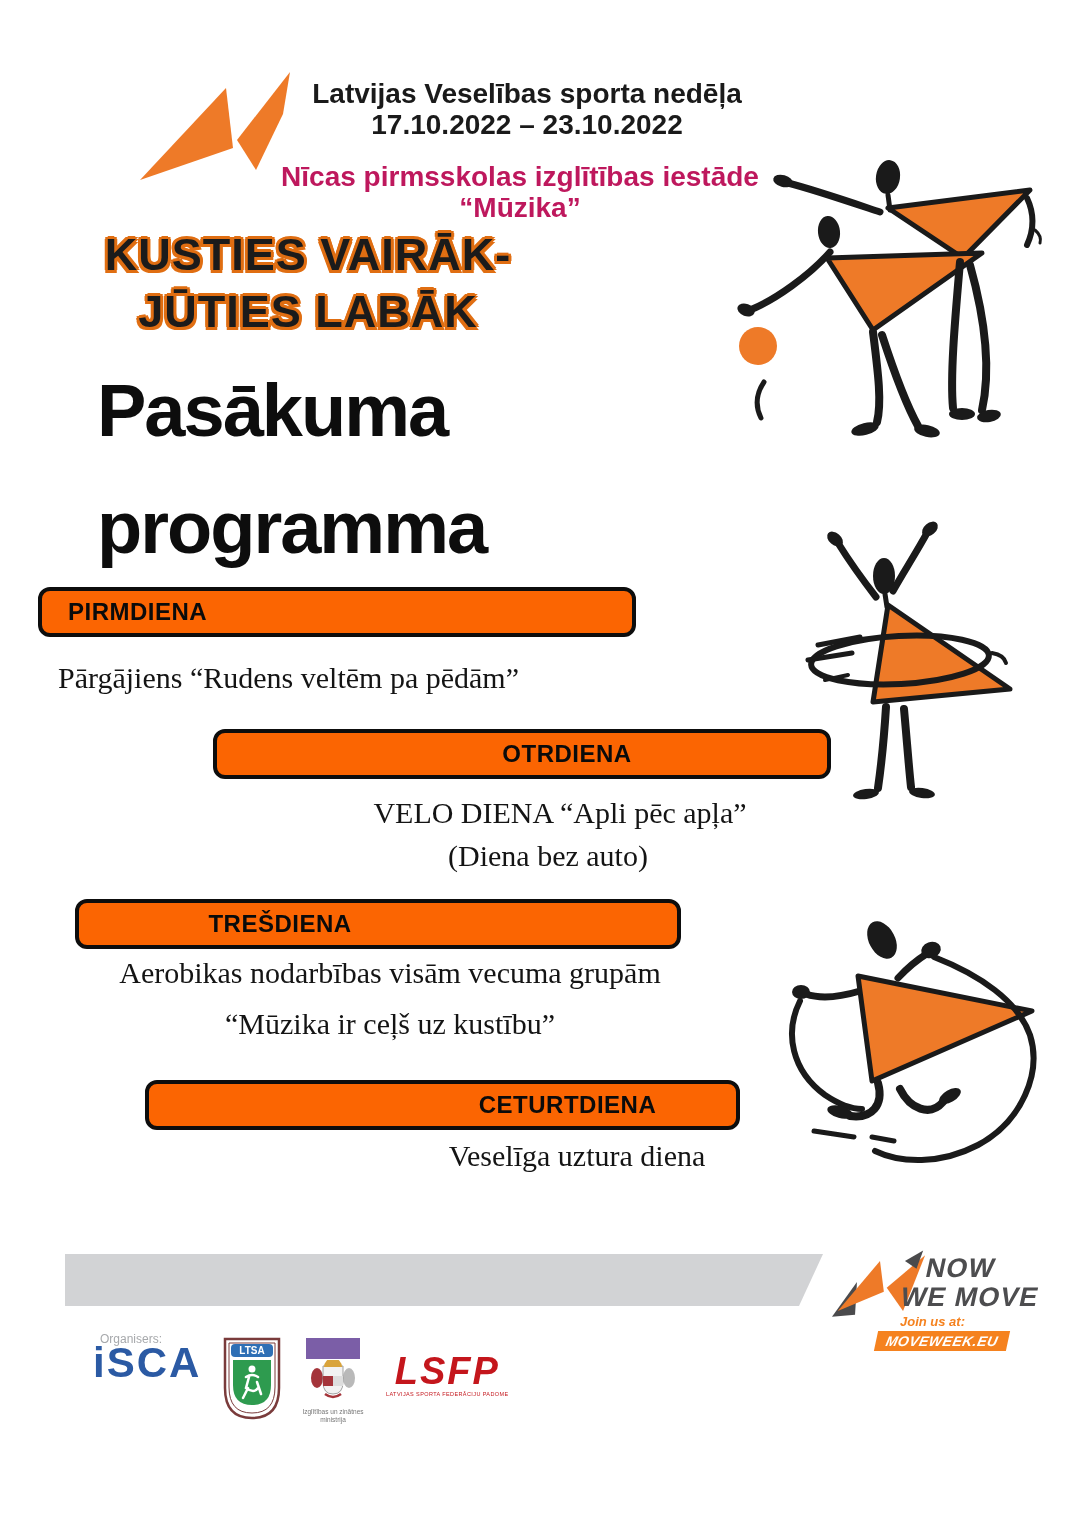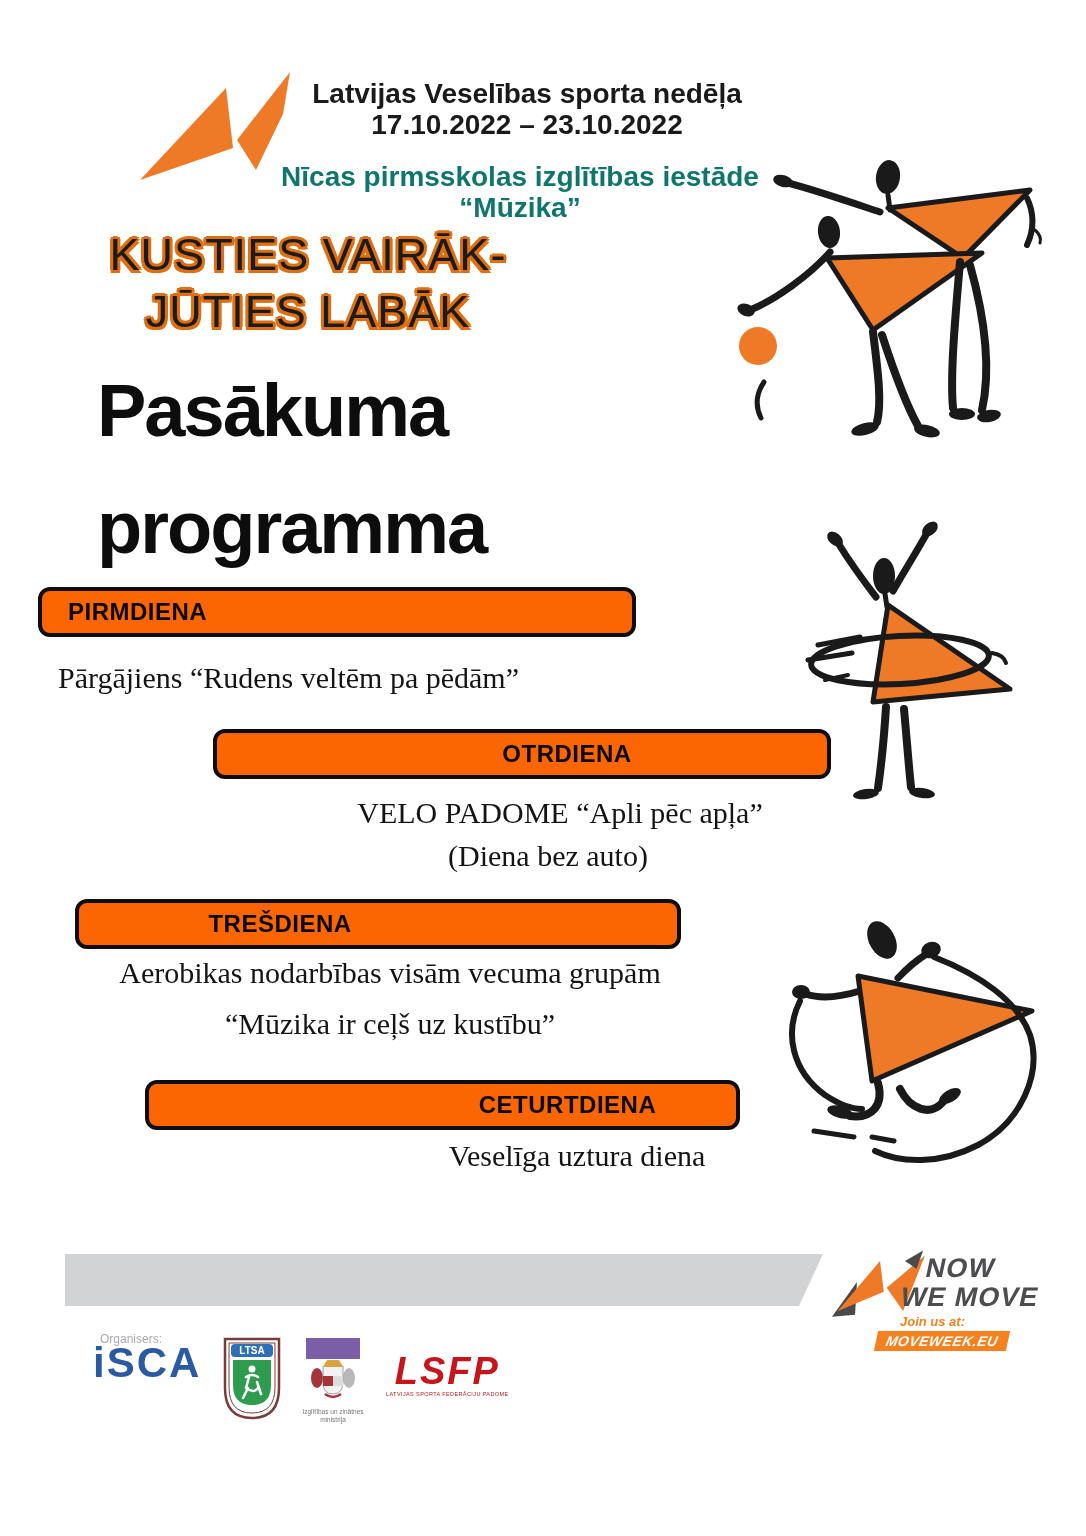--- a/index.html
+++ b/index.html
@@ -7,23 +7,23 @@
     position:relative; width:1086px; height:1536px; margin:0 auto;
     background:#ffffff; overflow:hidden;
     font-family:"Liberation Sans", sans-serif; color:#111;
   }
   .abs{position:absolute;}
 
   
   .brand{left:272px; top:78px; width:510px; text-align:center;
          font-size:28px; font-weight:bold; line-height:31px; color:#1a1a1a;}
   .school{left:250px; top:161px; width:540px; text-align:center;
-          font-size:28px; font-weight:bold; line-height:31px; color:#0f766e;}
+          font-size:28px; font-weight:bold; line-height:31px; color:#be185d;}
   .slogan{left:58px; top:226px; width:500px; text-align:center;
-          font-size:45px; font-weight:normal; line-height:57px; letter-spacing:1px;
+          font-size:45px; font-weight:bold; line-height:57px; letter-spacing:1px;
           color:#1b1b1b;
           text-shadow:
             -2.5px -2.5px 0 var(--slogan-orange), 2.5px -2.5px 0 var(--slogan-orange),
             -2.5px  2.5px 0 var(--slogan-orange), 2.5px  2.5px 0 var(--slogan-orange),
             -3px 0 0 var(--slogan-orange), 3px 0 0 var(--slogan-orange),
             0 -3px 0 var(--slogan-orange), 0 3px 0 var(--slogan-orange);}
   .big-title{left:97px; top:352px; font-size:74px; font-weight:bold;
              line-height:117px; letter-spacing:-2px; color:#0d0d0d;}
 
   
@@ -182,21 +182,21 @@
     <div class="abs banner banner-1">
       <span class="blabel bleft">PIRMDIENA</span>
     </div>
     <div class="abs desc d0-0">Pārgājiens “Rudens veltēm pa pēdām”</div>
   </section>
 
   <section>
     <div class="abs banner banner-2">
       <span class="blabel bcenter">OTRDIENA</span>
     </div>
-    <div class="abs desc d-center d1-0">VELO PADOME “Apli pēc apļa”</div>
+    <div class="abs desc d-center d1-0">VELO DIENA “Apli pēc apļa”</div>
     <div class="abs desc d-center d1-1">(Diena bez auto)</div>
   </section>
 
   <section>
     <div class="abs banner banner-3">
       <span class="blabel bcenter">TREŠDIENA</span>
     </div>
     <div class="abs desc d-center d2-0">Aerobikas nodarbības visām vecuma grupām</div>
     <div class="abs desc d-center d2-1">“Mūzika ir ceļš uz kustību”</div>
   </section>

